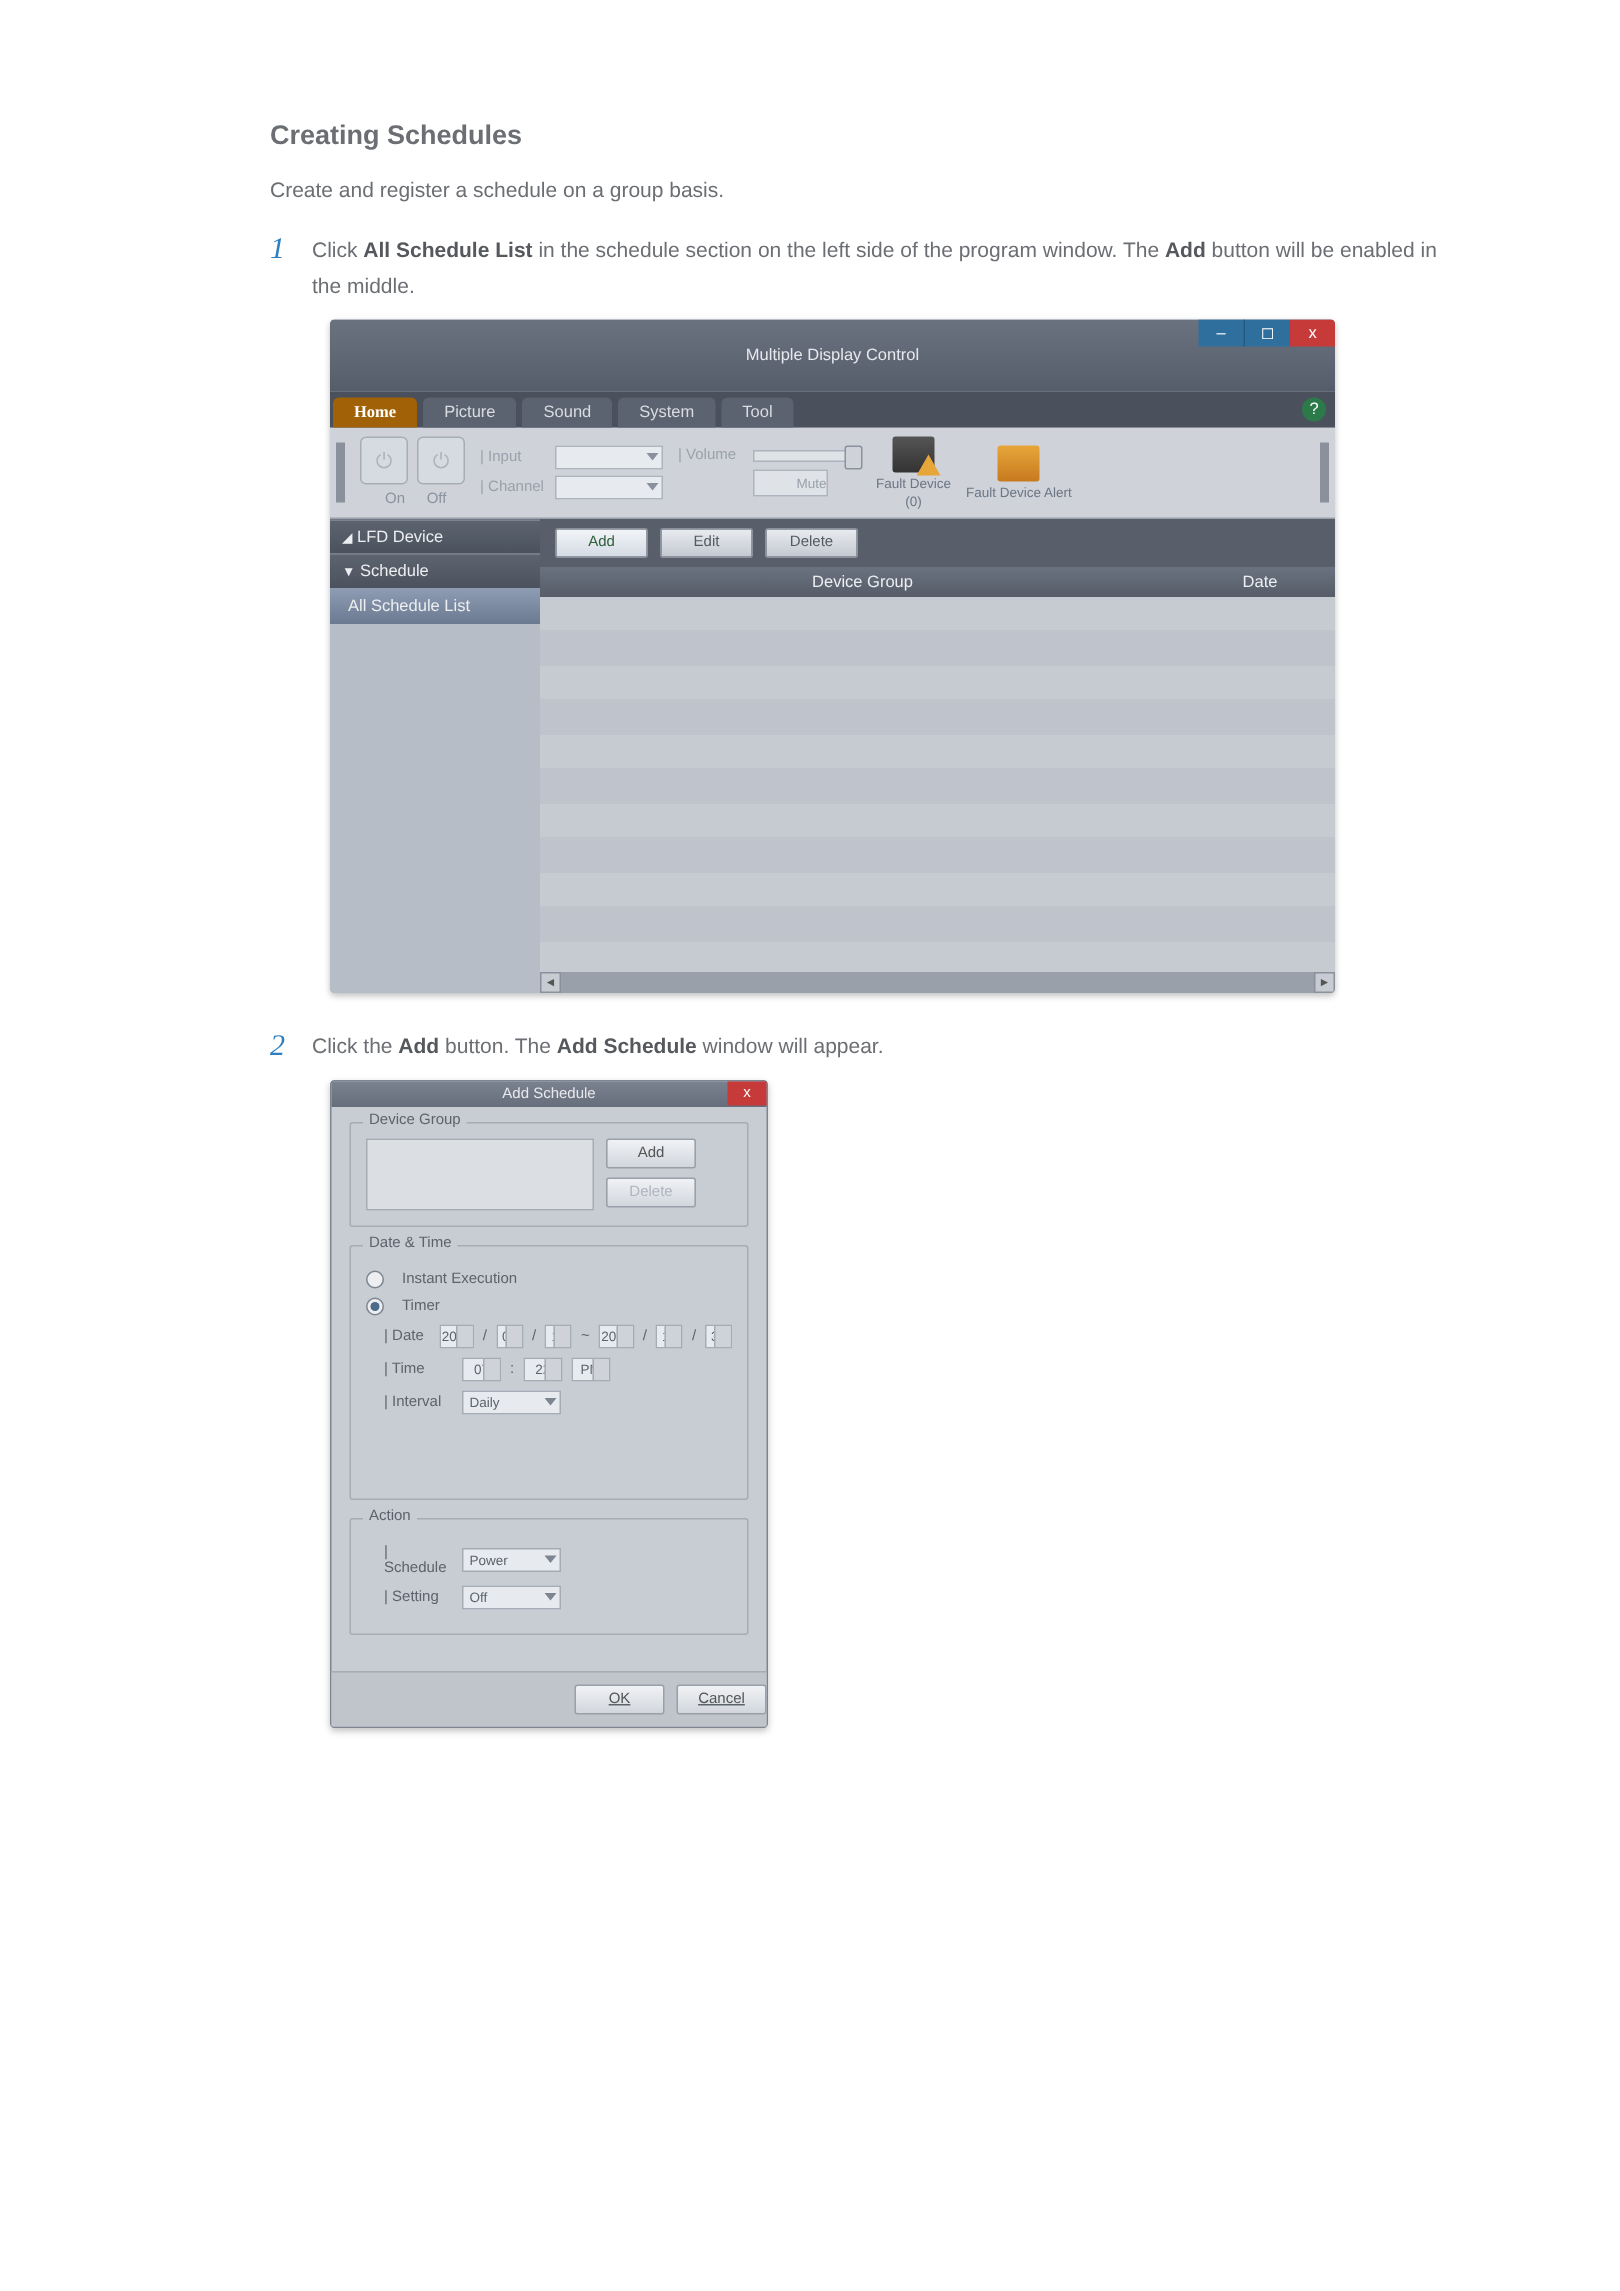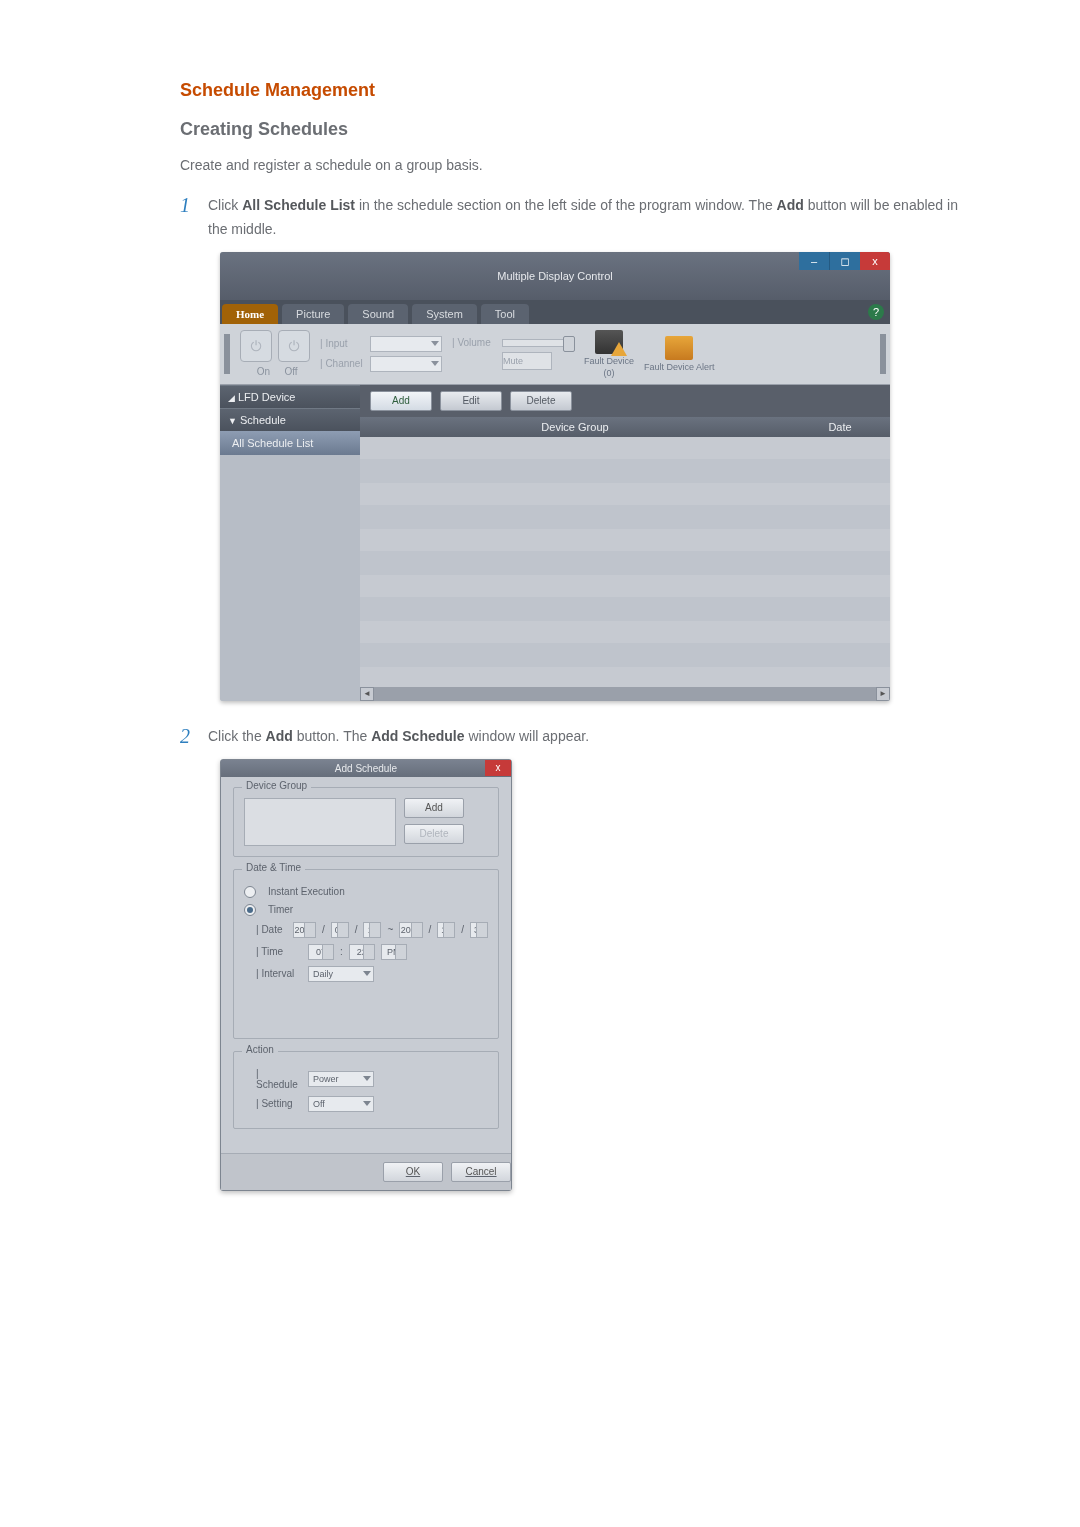--- a/index.html
+++ b/index.html
@@ -198,21 +198,21 @@
     border: 1px solid #8a919c;
     border-radius: 2px;
   }
   .mute-btn {
     width: 48px;
     height: 16px;
     background: #dfe2e6;
     border: 1px solid #aeb4bd;
     color: #9aa1ac;
     font-size: 9px;
-    text-align: left;
+    text-align: right;
     line-height: 16px;
   }
   .fault-col {
     display: flex;
     flex-direction: column;
     align-items: center;
     font-size: 9px;
     color: #6b7585;
     gap: 2px;
   }
@@ -477,21 +477,20 @@
     padding: 8px 0;
     border-top: 1px solid #a6acb5;
     background: #c0c4cb;
     text-decoration: underline;
   }
 </style>
 </head>
 <body>
 
 <div class="page">
-  <div class="section-title">Schedule Management</div>
   <div class="subsection">Creating Schedules</div>
   <div class="bodytext">Create and register a schedule on a group basis.</div>
 
   <div class="step-row">
     <div class="step-num">1</div>
     <div class="step-text">
       <span>Click </span><b>All Schedule List</b><span> in the schedule section on the left side of the program window. The </span><b>Add</b><span> button will be enabled in the middle.</span>
     </div>
   </div>
 

